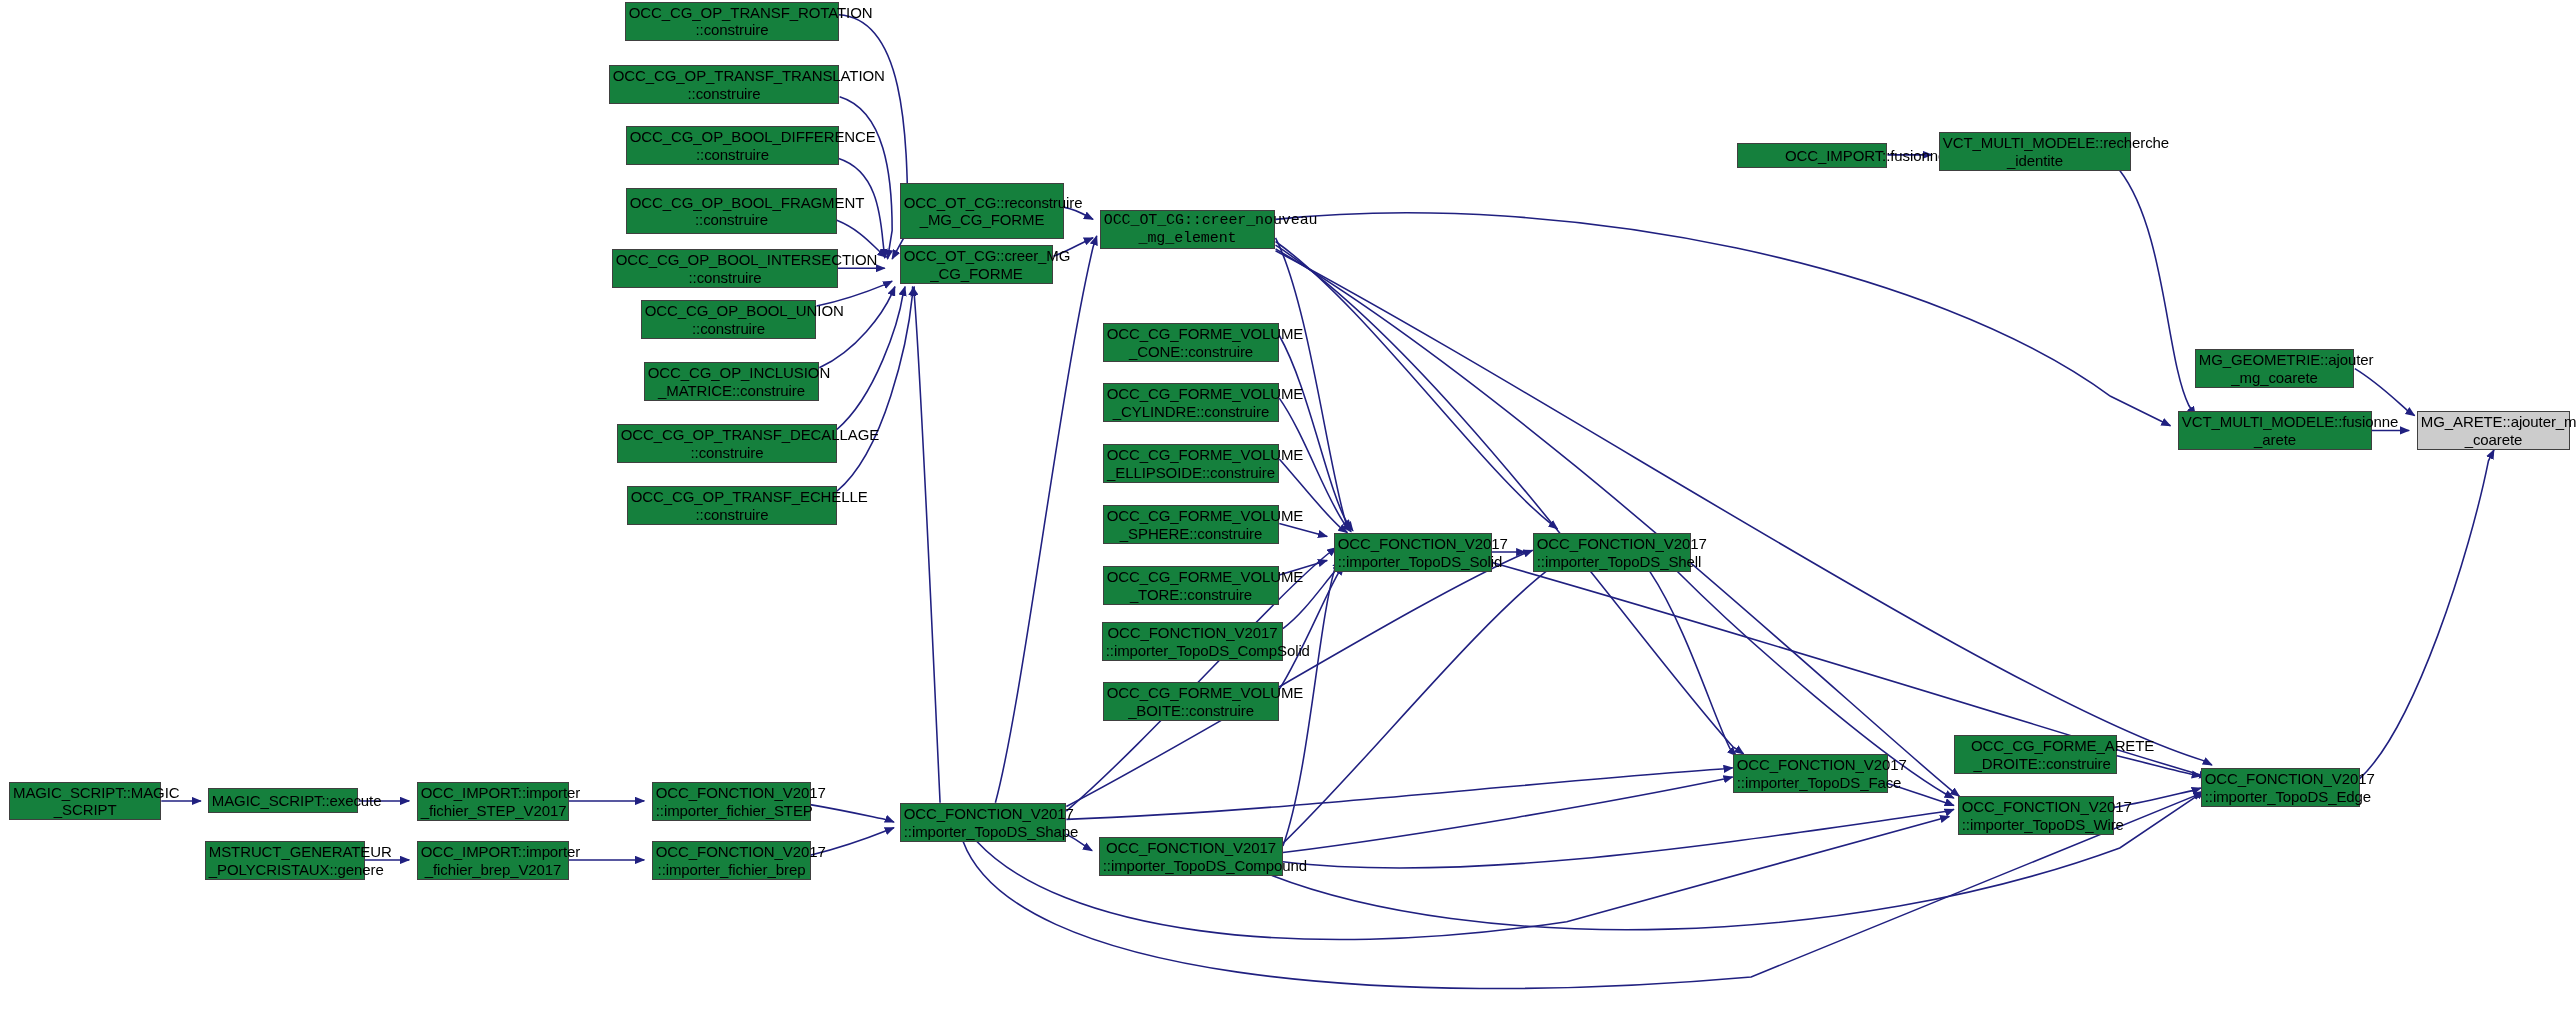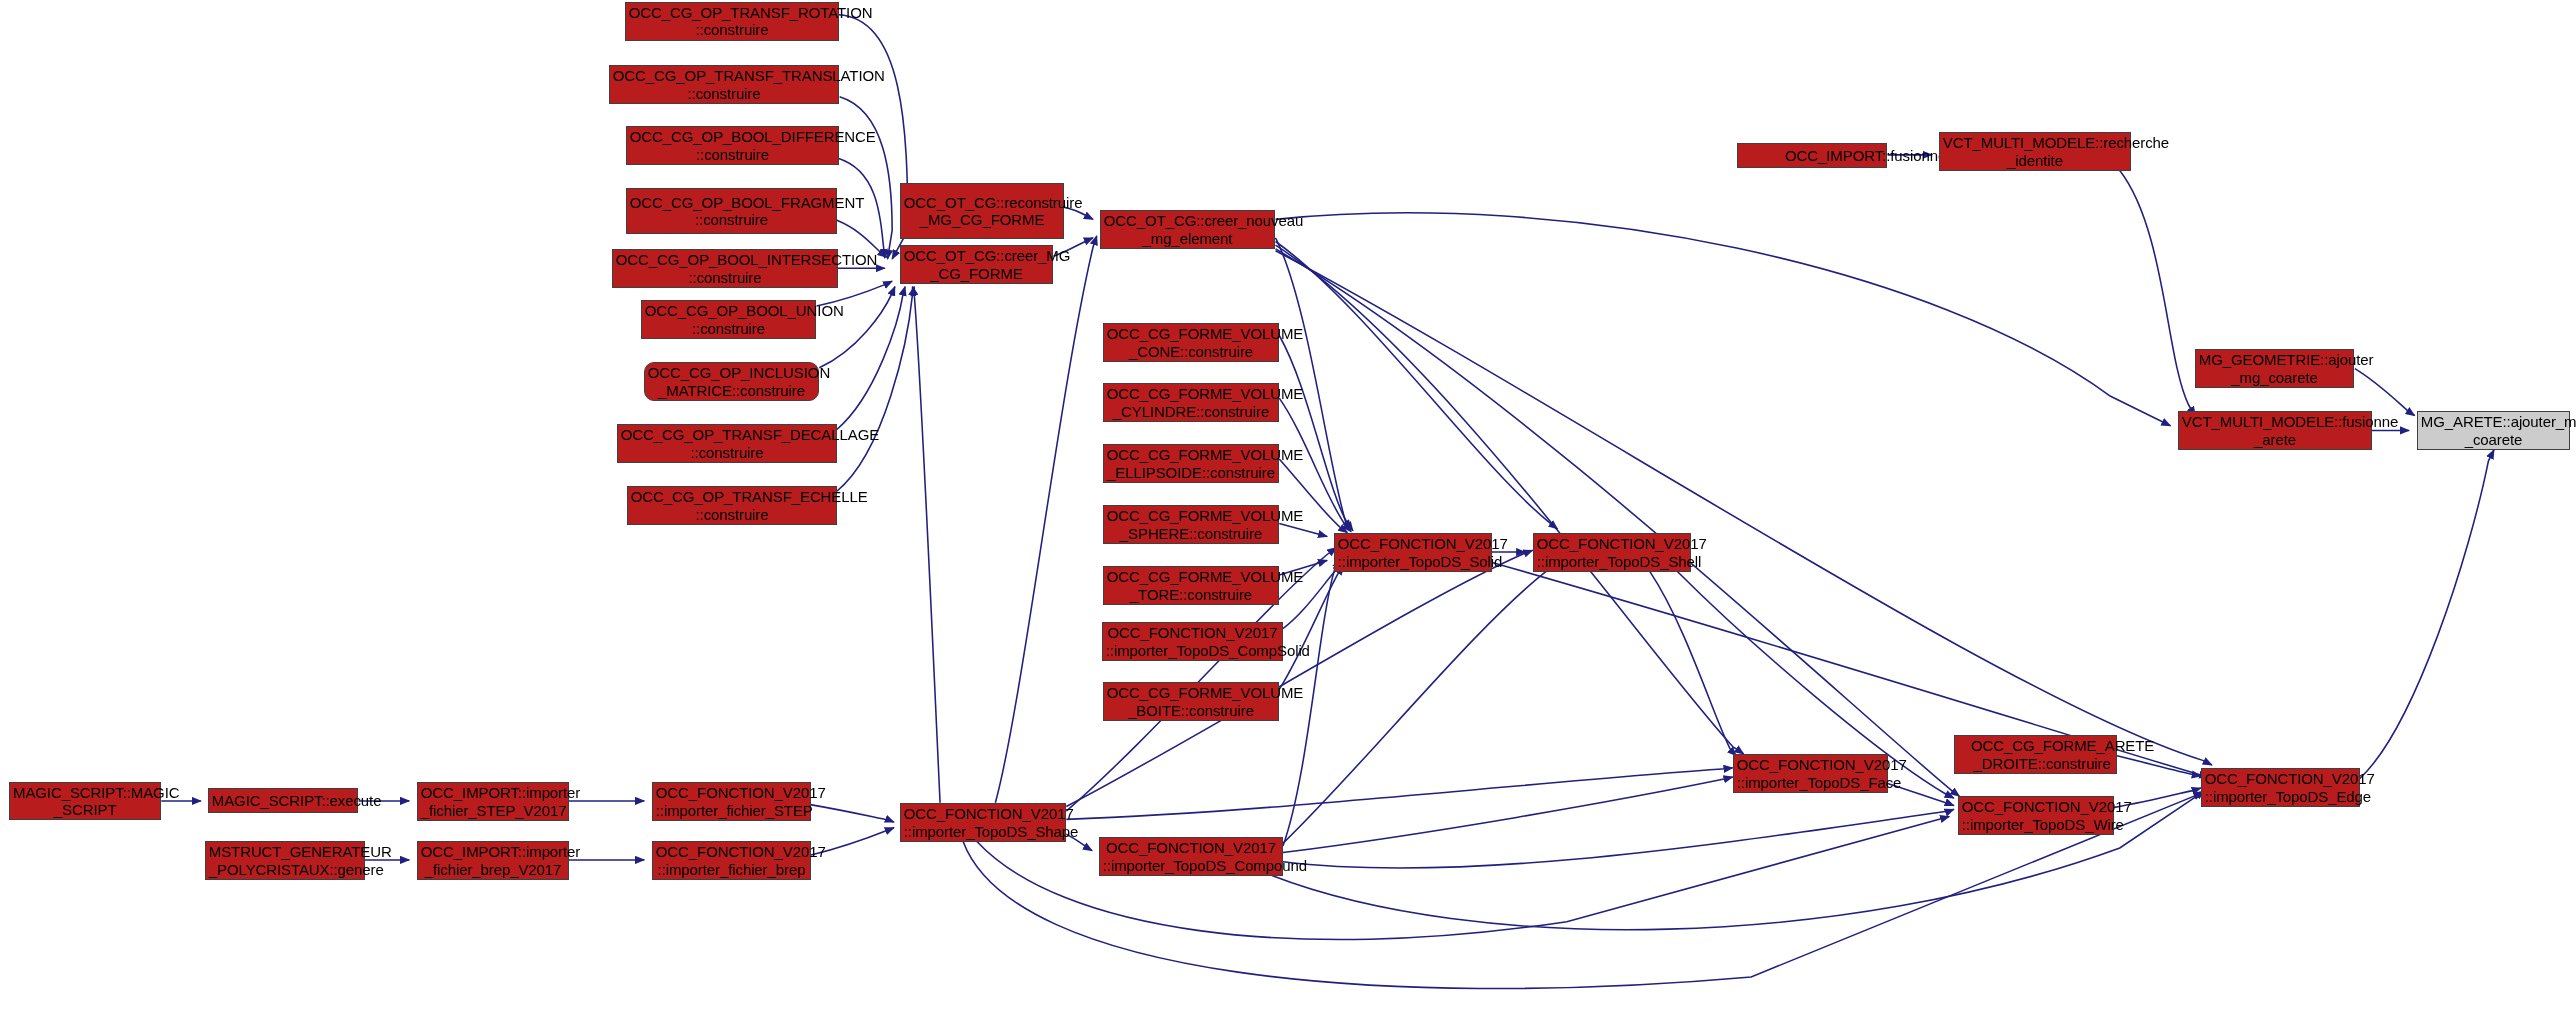--- a/index.html
+++ b/index.html
@@ -10,21 +10,21 @@
     height:1012px;
     background:#ffffff;
     font-family:"Liberation Sans", sans-serif;
     overflow:hidden;
   }
   #edges{position:absolute;left:0;top:0;width:2576px;height:1012px;pointer-events:none;}
   .node{
     position:absolute;
     box-sizing:border-box;
     border:1.5px solid #404040;
-    background:#b91c1c;
+    background:#15803d;
     color:#000000;
     display:flex;
     align-items:center;
     justify-content:center;
     text-align:center;
     line-height:1.14;
     font-size:15px;
     letter-spacing:-0.1px;
     white-space:pre-line;
     padding:0 2.8px;
@@ -110,31 +110,31 @@
       <div class="node" style="left: 609px; top: 65px; width: 230px; height: 39px;"><span class="lbl">OCC_CG_OP_TRANSF_TRANSLATION
 ::construire</span></div>
       <div class="node" style="left: 626px; top: 126px; width: 213px; height: 39px;"><span class="lbl">OCC_CG_OP_BOOL_DIFFERENCE
 ::construire</span></div>
       <div class="node" style="left: 626px; top: 188px; width: 211px; height: 46px;"><span class="lbl">OCC_CG_OP_BOOL_FRAGMENT
 ::construire</span></div>
       <div class="node" style="left: 612px; top: 249px; width: 226px; height: 39px;"><span class="lbl">OCC_CG_OP_BOOL_INTERSECTION
 ::construire</span></div>
       <div class="node" style="left: 641px; top: 300px; width: 175px; height: 39px;"><span class="lbl">OCC_CG_OP_BOOL_UNION
 ::construire</span></div>
-      <div class="node" style="left: 644px; top: 362px; width: 175px; height: 39px; border-radius: 10px;"><span class="lbl">OCC_CG_OP_INCLUSION
+      <div class="node" style="left: 644px; top: 362px; width: 175px; height: 39px;"><span class="lbl">OCC_CG_OP_INCLUSION
 _MATRICE::construire</span></div>
       <div class="node" style="left: 617px; top: 424px; width: 220px; height: 39px;"><span class="lbl">OCC_CG_OP_TRANSF_DECALLAGE
 ::construire</span></div>
       <div class="node" style="left: 627px; top: 486px; width: 210px; height: 39px;"><span class="lbl">OCC_CG_OP_TRANSF_ECHELLE
 ::construire</span></div>
       <div class="node" style="left: 900px; top: 183px; width: 164px; height: 56px;"><span class="lbl">OCC_OT_CG::reconstruire
 _MG_CG_FORME</span></div>
       <div class="node" style="left: 900px; top: 245px; width: 153px; height: 39px;"><span class="lbl">OCC_OT_CG::creer_MG
 _CG_FORME</span></div>
-      <div class="node" style="left: 1100px; top: 210px; width: 175px; height: 39px;"><span class="lbl">OCC_OT_CG::creer_nouveau
+      <div class="node" style="left: 1100px; top: 210px; width: 175px; height: 39px; font-family: Liberation Mono, monospace;"><span class="lbl">OCC_OT_CG::creer_nouveau
 _mg_element</span></div>
       <div class="node" style="left: 1103px; top: 323px; width: 176px; height: 39px;"><span class="lbl">OCC_CG_FORME_VOLUME
 _CONE::construire</span></div>
       <div class="node" style="left: 1103px; top: 383px; width: 176px; height: 39px;"><span class="lbl">OCC_CG_FORME_VOLUME
 _CYLINDRE::construire</span></div>
       <div class="node" style="left: 1103px; top: 444px; width: 176px; height: 39px;"><span class="lbl">OCC_CG_FORME_VOLUME
 _ELLIPSOIDE::construire</span></div>
       <div class="node" style="left: 1103px; top: 505px; width: 176px; height: 39px;"><span class="lbl">OCC_CG_FORME_VOLUME
 _SPHERE::construire</span></div>
       <div class="node" style="left: 1103px; top: 566px; width: 176px; height: 39px;"><span class="lbl">OCC_CG_FORME_VOLUME

